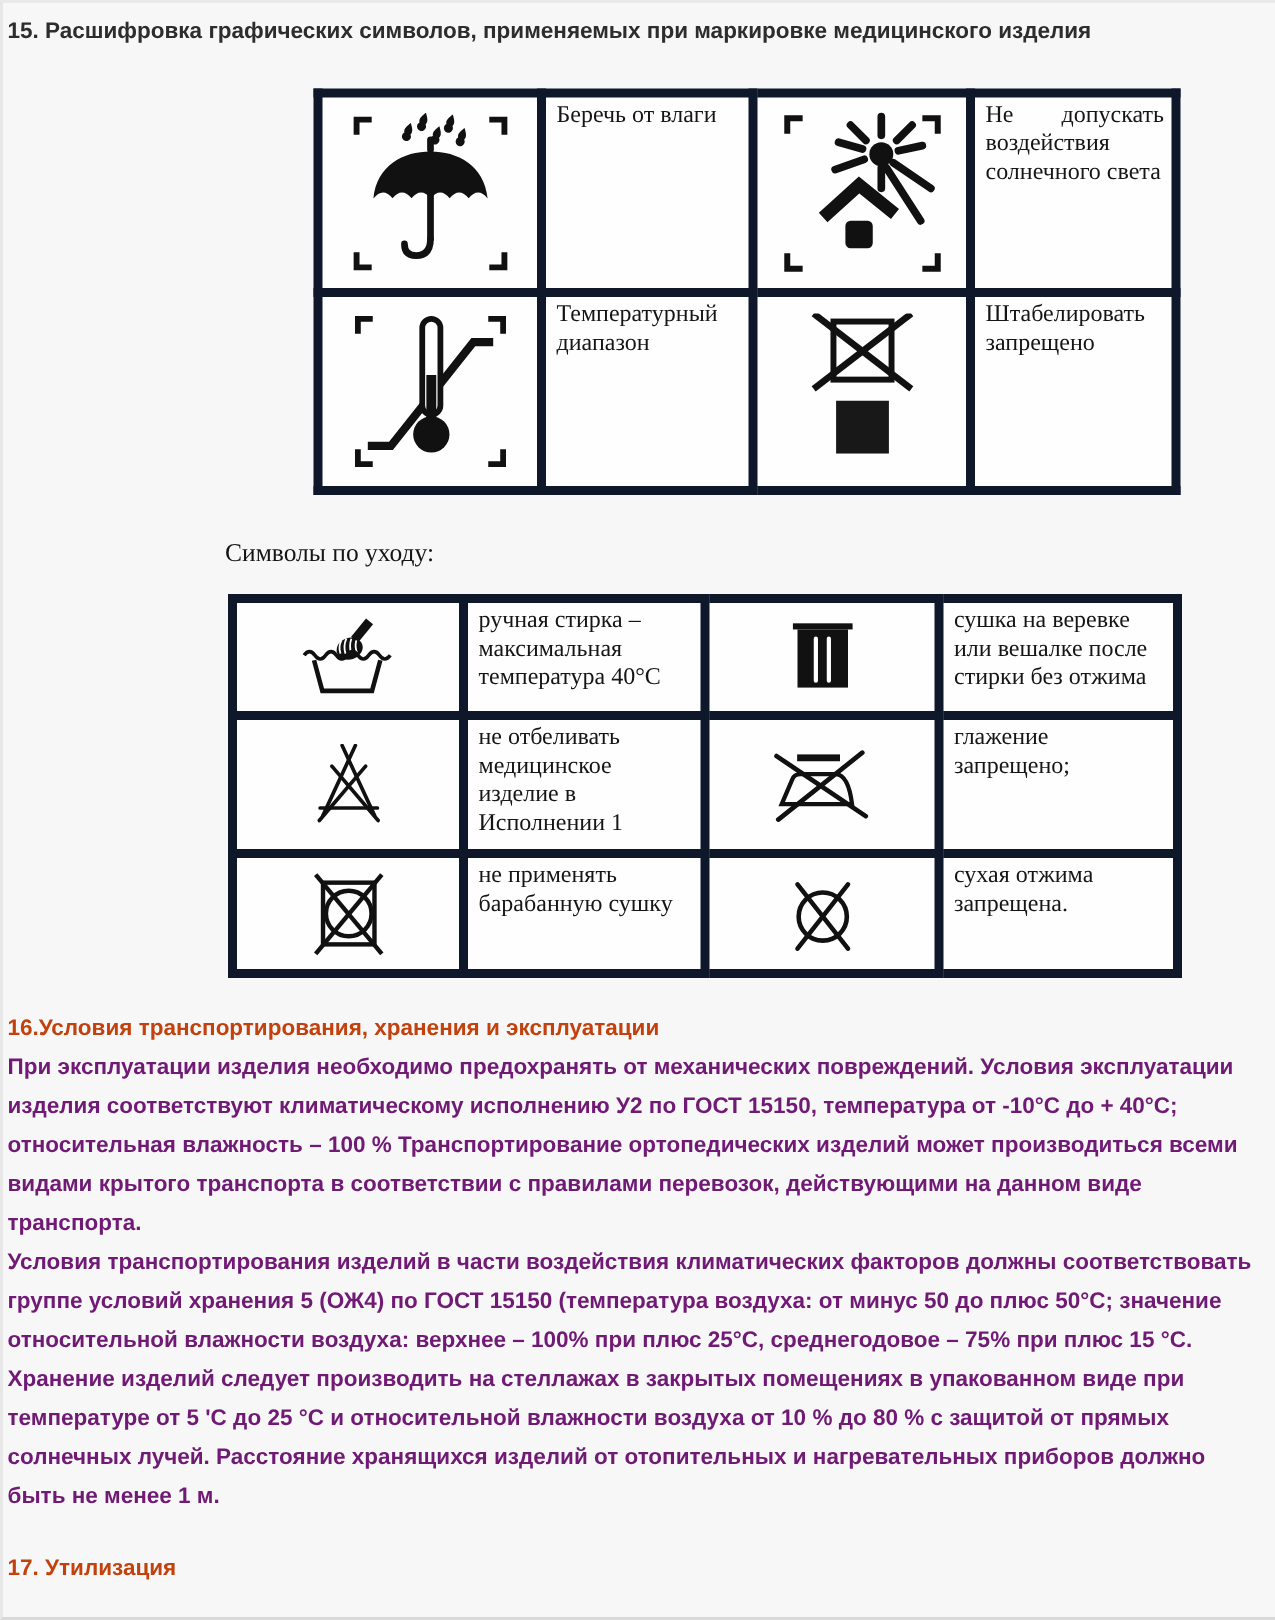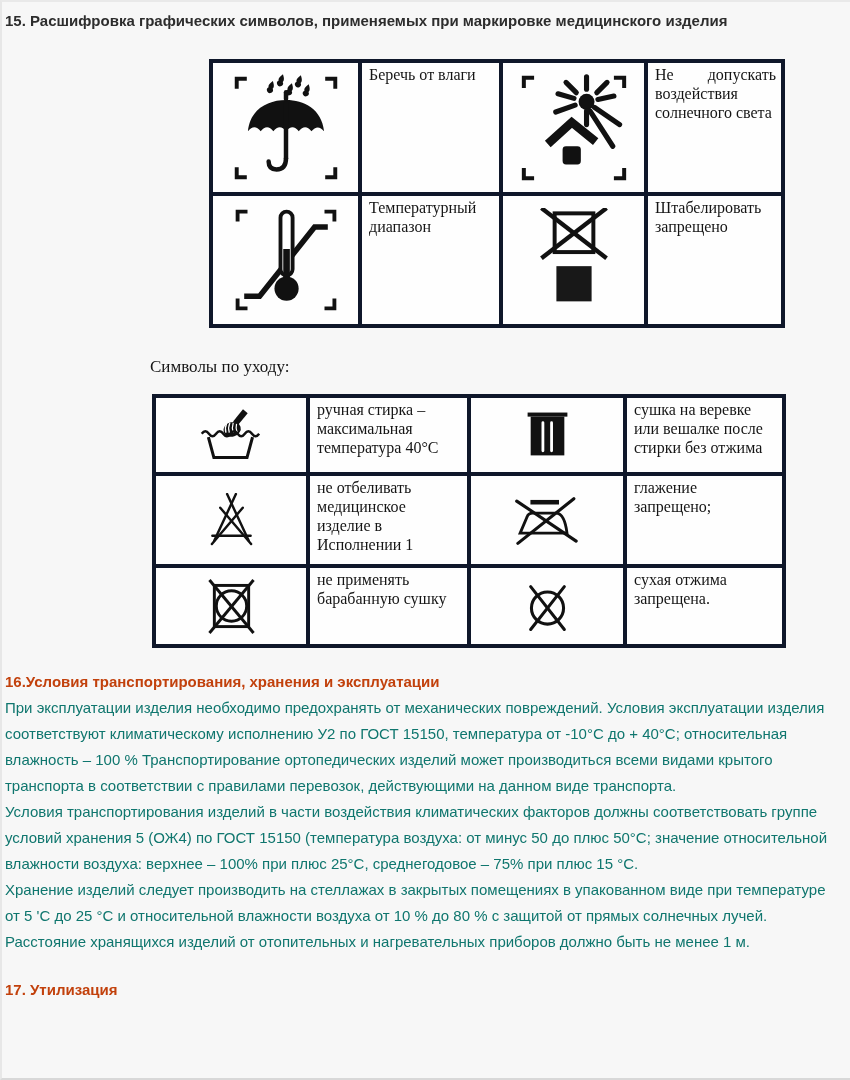--- a/index.html
+++ b/index.html
@@ -3,31 +3,31 @@
 <meta charset="utf-8">
 <style>
   html,body{margin:0;padding:0;background:#f7f7f7;}
   .page{
     position:relative;box-sizing:border-box;width:850px;height:1080px;overflow:hidden;
     background:#f7f7f7;border-top:2px solid #e9e9e9;border-left:2px solid #e7e7e7;border-bottom:2px solid #d8d8d8;
     font-family:"Liberation Sans",sans-serif;color:#3f3f3f;
   }
   .doc-heading{font-size:15px;font-weight:bold;color:#2d2d2d;margin:9px 10px 0 3px;line-height:20px;}
   table{border-collapse:collapse;table-layout:fixed;background:#fefefe;}
-  td{border:4px solid #0f172a;font-family:"Liberation Serif",serif;font-size:16px;color:#151515;
+  td{border:6px solid #0f172a;font-family:"Liberation Serif",serif;font-size:16px;color:#151515;
      line-height:1.18;vertical-align:top;padding:3px 5px 3px 7px;overflow:hidden;}
   td.sym{text-align:center;vertical-align:middle;padding:2px;}
   .tbl1{margin:28px 0 0 207px;width:572px;}
   .tbl2{margin:17px 0 0 150px;width:630px;}
   .justify{text-align:justify;text-align-last:left;}
   .care-heading{font-family:"Liberation Serif",serif;font-size:17px;color:#151515;margin:29px 0 0 148px;line-height:20px;}
   .sections{margin-top:21px;padding:0 12px 0 3px;}
   .sec-title{font-size:15px;font-weight:bold;color:#c2410c;line-height:26px;}
   .sub-heading{font-size:15px;font-weight:bold;color:#2d2d2d;text-decoration:underline;line-height:26px;}
-  .body-text{font-size:15px;line-height:26px;margin:0;color:#0f766e;}
+  .body-text{font-size:15px;line-height:26px;margin:0;color:#701a75;font-weight:bold;}
   .gap{height:22px;}
   .icon-svg{display:block;margin:0 auto;}
   svg *{vector-effect:none;}
 </style>
 </head>
 <body>
 
 <div class="page">
 
   <div class="doc-heading">15. Расшифровка графических символов, применяемых при маркировке медицинского изделия</div>

